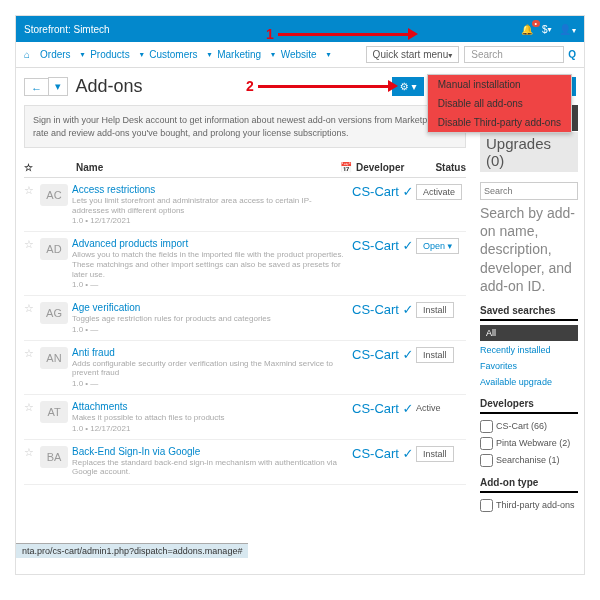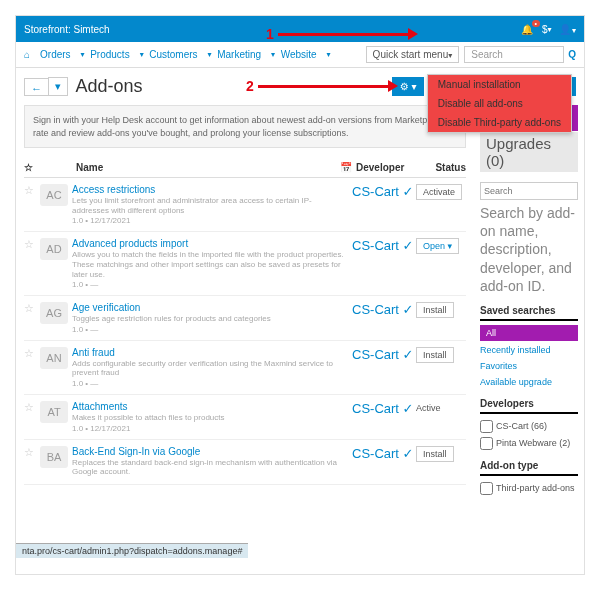--- a/index.html
+++ b/index.html
@@ -52,21 +52,21 @@
 .row .nm .d{color:#aaa;font-size:8px;line-height:1.2;margin-top:1px}
 .row .nm .v{color:#aaa;font-size:8px;margin-top:1px}
 .row .dev{width:64px;color:#0388cc;font-size:13px}
 .row .dev .ck{color:#0388cc}
 .row .act{width:50px;text-align:left}
 .row .btn{border:1px solid #ccc;padding:2px 6px;font-size:9px;color:#555;display:inline-block}
 .row .btn.b{color:#0388cc}
 .row .txt{font-size:9px;color:#555}
 .side{width:110px;padding:0 6px}
 .sbox{margin-bottom:10px}
-.sblue{background:#a21caf;color:#fff;padding:3px 6px;font-size:9px;margin-bottom:1px}
+.sblue{background:#404040;color:#fff;padding:3px 6px;font-size:9px;margin-bottom:1px}
 .sgrey{background:#e8e8e8;padding:3px 6px;font-size:15px;color:#555;margin-bottom:1px}
 .sinput{border:1px solid #ccc;padding:3px;width:100%;font-size:9px;color:#999;margin-bottom:4px}
 .shint{font-size:14px;color:#888;line-height:1.3}
 .sh{font-weight:bold;font-size:10px;margin:8px 0 4px;border-bottom:2px solid #000000;padding-bottom:3px}
 .slink{font-size:9px;color:#0388cc;padding:3px 0}
 .chk{font-size:9px;color:#555;padding:2px 0}
 .chk input{margin-right:3px;vertical-align:middle}
 .statusbar{position:absolute;bottom:16px;left:0;background:#d8e8f0;padding:2px 6px;font-size:9px;color:#333;border-top:1px solid #aaa}
 .caret{font-size:8px}
 </style>
@@ -214,20 +214,21 @@
     <div class="shint">Search by add-on name, description, developer, and add-on ID.</div>
   </div>
   <div class="sh">Saved searches</div>
   <div class="sblue">All</div>
   <div class="slink">Recently installed</div>
   <div class="slink">Favorites</div>
   <div class="slink">Available upgrade</div>
   <div class="sh">Developers</div>
   <div class="chk"><input type="checkbox" style=""><span>CS-Cart (66)</span></div>
   <div class="chk"><input type="checkbox" style=""><span>Pinta Webware (2)</span></div>
+  <div class="chk"><input type="checkbox" style=""><span>Searchanise (1)</span></div>
   <div class="sh">Add-on type</div>
   <div class="chk"><input type="checkbox" style=""><span>Third-party add-ons</span></div>
 </div>
 </div>
 
 <div class="statusbar">nta.pro/cs-cart/admin1.php?dispatch=addons.manage#</div>
 
 </div>
 </div>
 

